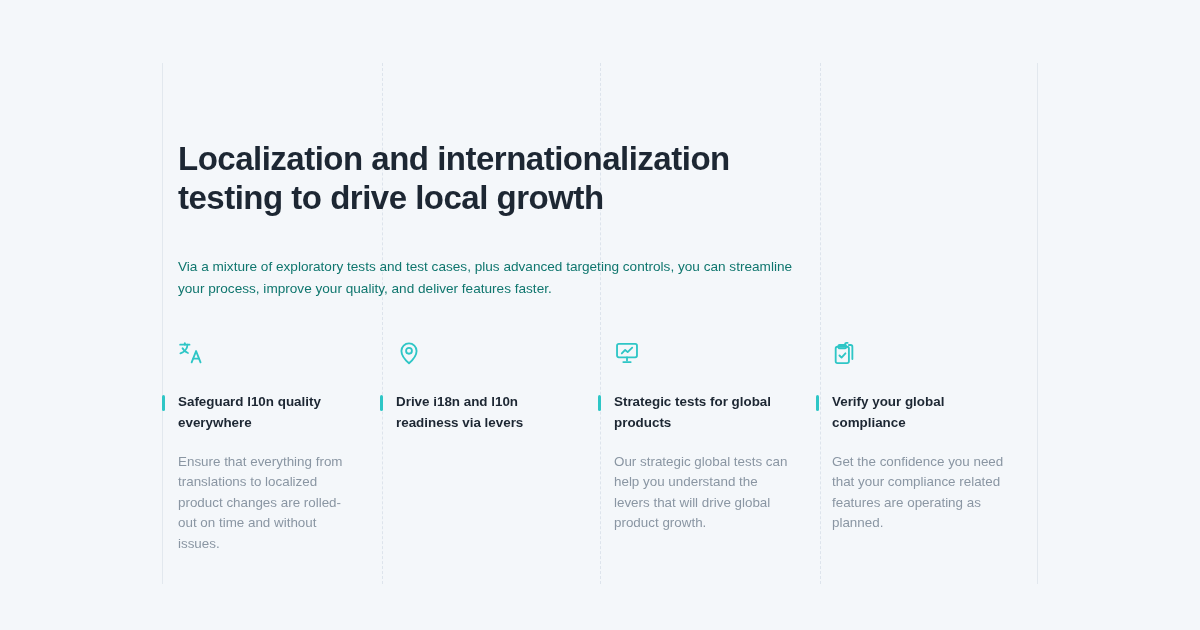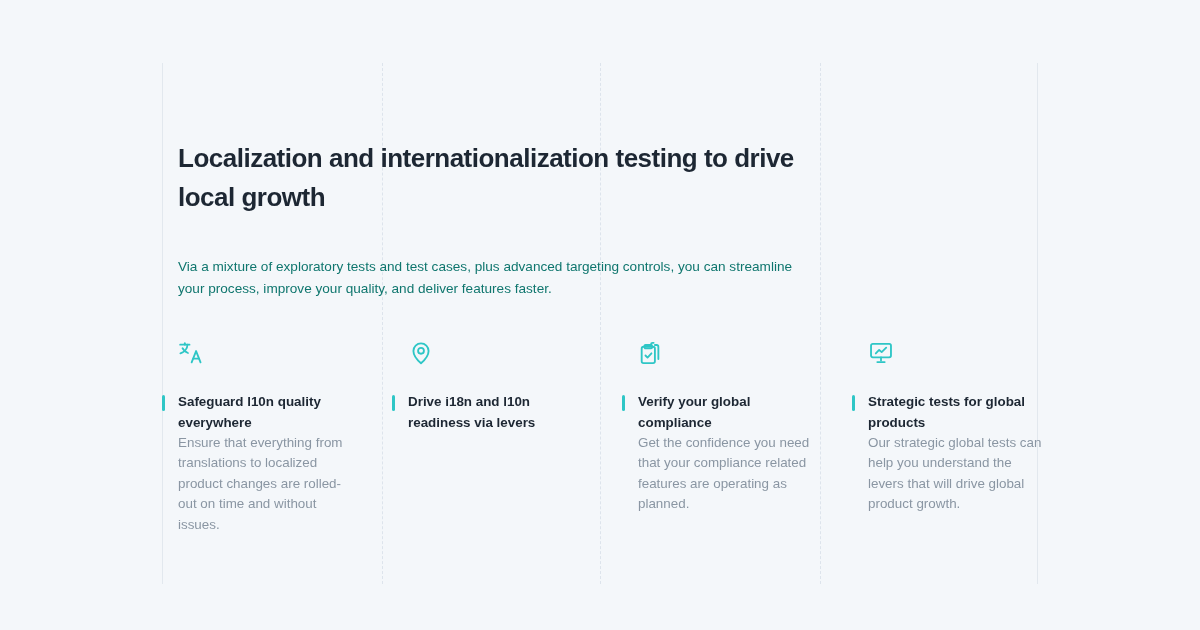--- a/index.html
+++ b/index.html
@@ -48,21 +48,21 @@
   
   .content {
     position: absolute;
     left: 178px;
     top: 63px;
     width: 860px;
   }
 
   .page-title {
     margin-top: 76px;
-    font-size: 26px;
+    font-size: 33px;
     line-height: 39px;
     font-weight: 700;
     letter-spacing: -0.5px;
     color: #1d2733;
     max-width: 640px;
   }
 
   .subtitle {
     margin-top: 39px;
     font-size: 13.6px;
@@ -70,21 +70,20 @@
     color: #0f766e;
     max-width: 628px;
     font-weight: 400;
   }
 
   
   .features {
     display: flex;
     margin-top: 41px;
     width: 860px;
-    gap: 12px;
   }
 
   .feature {
     width: 218px;
     flex: 0 0 218px;
     padding-right: 42px;
   }
 
   .feature-icon {
     height: 26px;
@@ -107,20 +106,21 @@
     position: absolute;
     left: -16px;
     top: 3px;
     width: 2.5px;
     height: 16px;
     background: #2ec6c6;
     border-radius: 2px;
   }
 
   .feature-body {
+    margin-top: 19px;
     font-size: 13.4px;
     line-height: 20.4px;
     color: #8a96a3;
     font-weight: 400;
   }
 </style>
 </head>
 <body>
 
 <div class="stage">
@@ -165,45 +165,45 @@
         </span>
         <div class="feature-heading">
           <span class="accent-bar"></span>
           <span>Drive i18n and l10n readiness via levers</span>
         </div>
       </div>
 
       <div class="feature">
         <span class="feature-icon">
           <svg width="26" height="26" viewBox="0 0 24 24" fill="none" stroke="currentColor" stroke-width="1.7" stroke-linecap="round" stroke-linejoin="round">
+            <rect x="2.8" y="3.6" width="18.4" height="12.4" rx="1.6"></rect>
+            <path d="M7.2 12.4l3.1-3.3 2.3 2.1 4.2-4.1"></path>
+            <path d="M12 16v3"></path>
+            <path d="M8.6 20.4h6.8"></path>
+          </svg>
+        </span>
+        <div class="feature-heading">
+          <span class="accent-bar"></span>
+          <span>Strategic tests for global products</span>
+        </div>
+        <p class="feature-body">Our strategic global tests can help you understand the levers that will drive global product growth.</p>
+      </div>
+
+      <div class="feature">
+        <span class="feature-icon">
+          <svg width="26" height="26" viewBox="0 0 24 24" fill="none" stroke="currentColor" stroke-width="1.7" stroke-linecap="round" stroke-linejoin="round">
             <path d="M15.6 4.6h1.6a1.6 1.6 0 0 1 1.6 1.6v11.4"></path>
             <path d="M14.4 2.6h-1.1a1.2 1.2 0 0 0-1.2 1.2 1.2 1.2 0 0 1-1.2 1.2"></path>
             <rect x="3.4" y="6.2" width="12.2" height="15.2" rx="1.7"></rect>
             <path d="M6.9 4.6h5.2a.9.9 0 0 1 .9.9v1.3a.9.9 0 0 1-.9.9H6.9a.9.9 0 0 1-.9-.9V5.5a.9.9 0 0 1 .9-.9z"></path>
             <path d="M6.9 14.3l1.9 1.9 3.6-3.9"></path>
           </svg>
         </span>
         <div class="feature-heading">
           <span class="accent-bar"></span>
           <span>Verify your global compliance</span>
         </div>
         <p class="feature-body">Get the confidence you need that your compliance related features are operating as planned.</p>
       </div>
 
-      <div class="feature">
-        <span class="feature-icon">
-          <svg width="26" height="26" viewBox="0 0 24 24" fill="none" stroke="currentColor" stroke-width="1.7" stroke-linecap="round" stroke-linejoin="round">
-            <rect x="2.8" y="3.6" width="18.4" height="12.4" rx="1.6"></rect>
-            <path d="M7.2 12.4l3.1-3.3 2.3 2.1 4.2-4.1"></path>
-            <path d="M12 16v3"></path>
-            <path d="M8.6 20.4h6.8"></path>
-          </svg>
-        </span>
-        <div class="feature-heading">
-          <span class="accent-bar"></span>
-          <span>Strategic tests for global products</span>
-        </div>
-        <p class="feature-body">Our strategic global tests can help you understand the levers that will drive global product growth.</p>
-      </div>
-
     </div>
   </div>
 </div>
 
 </body></html>

